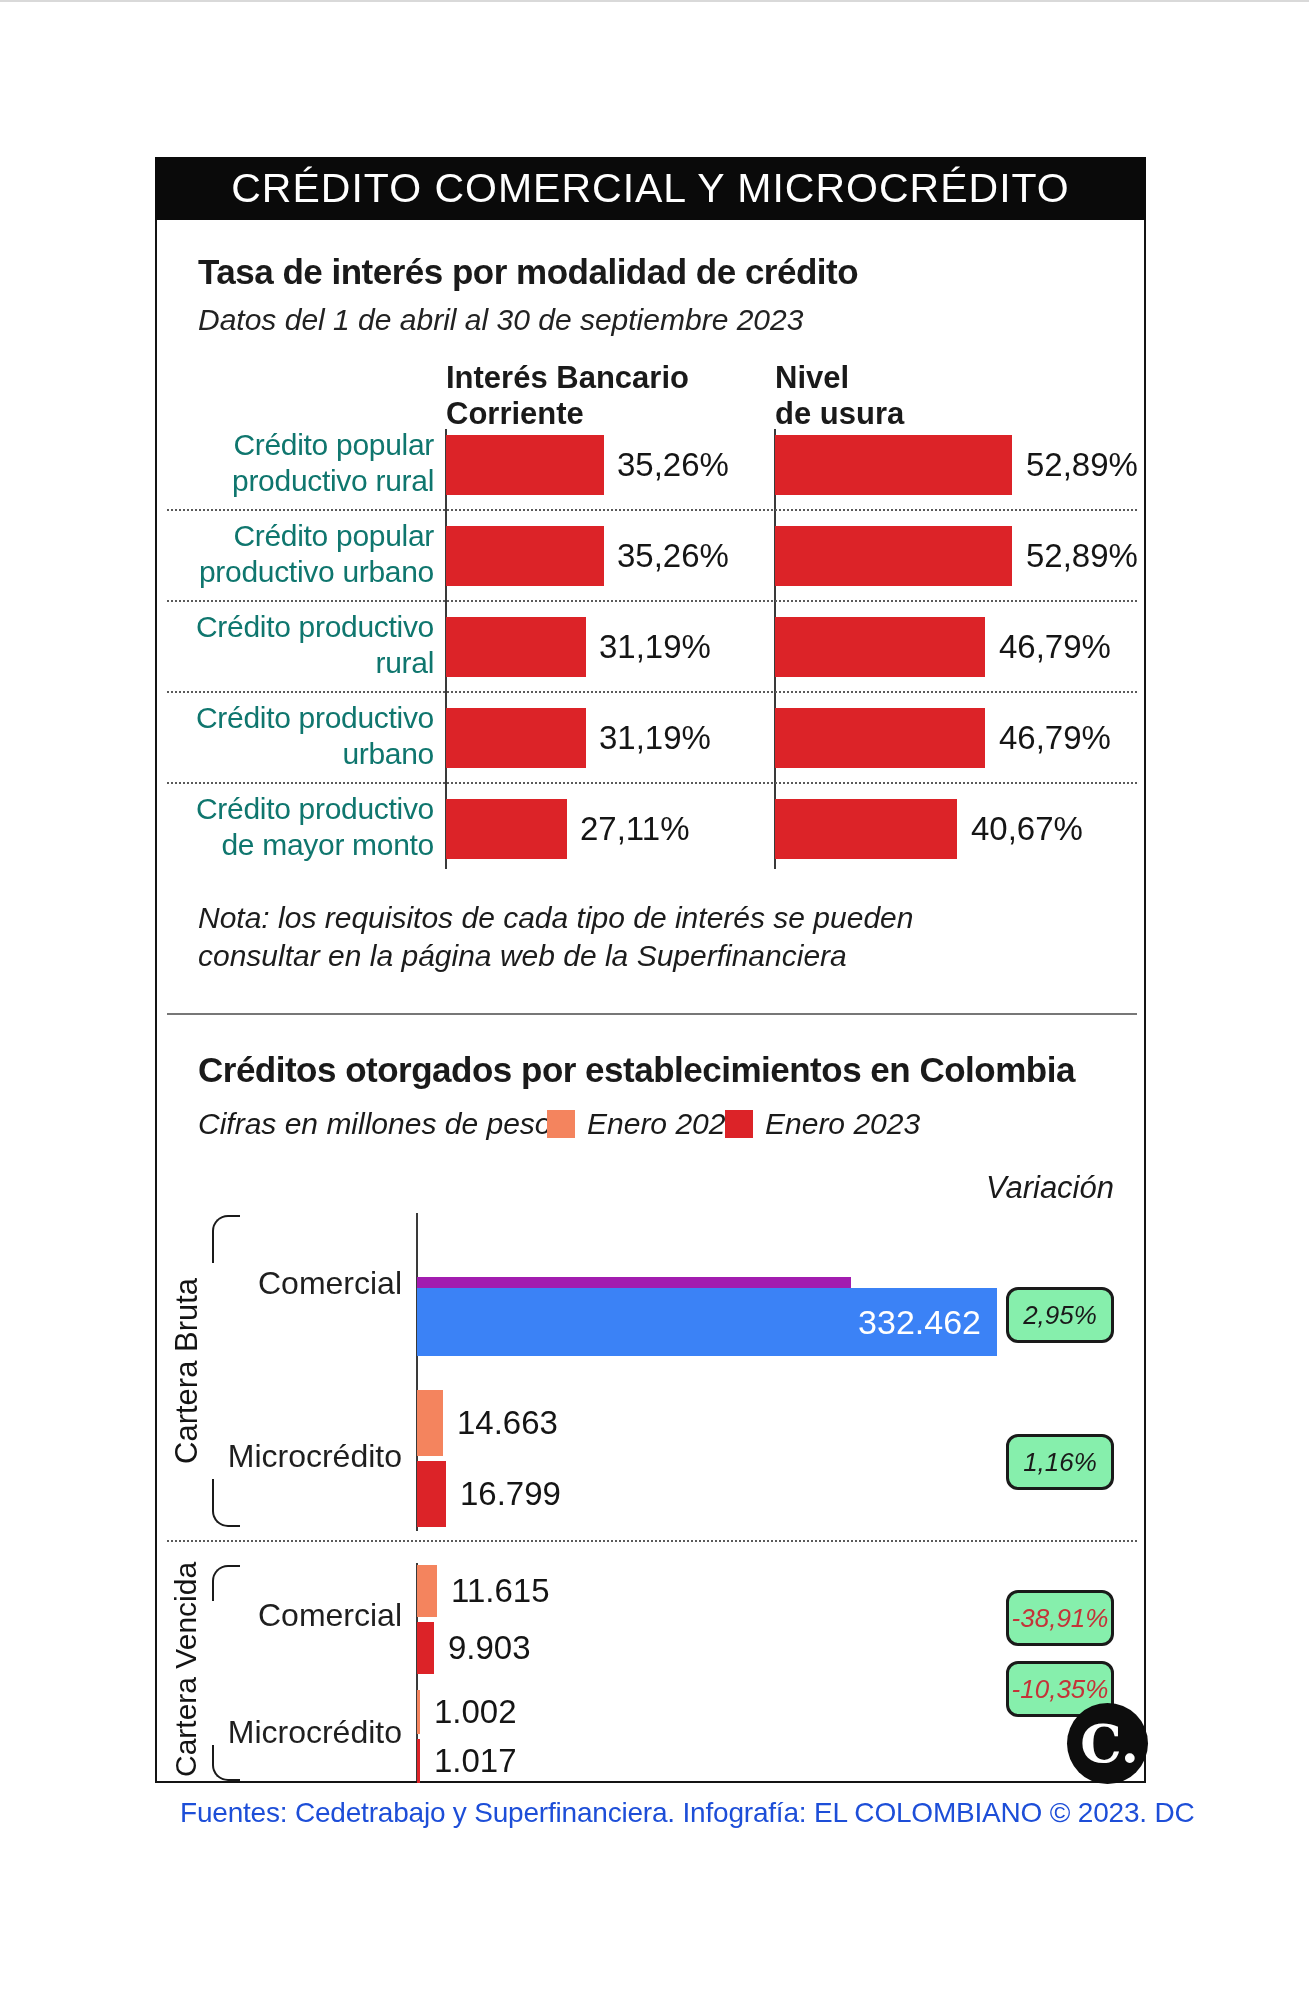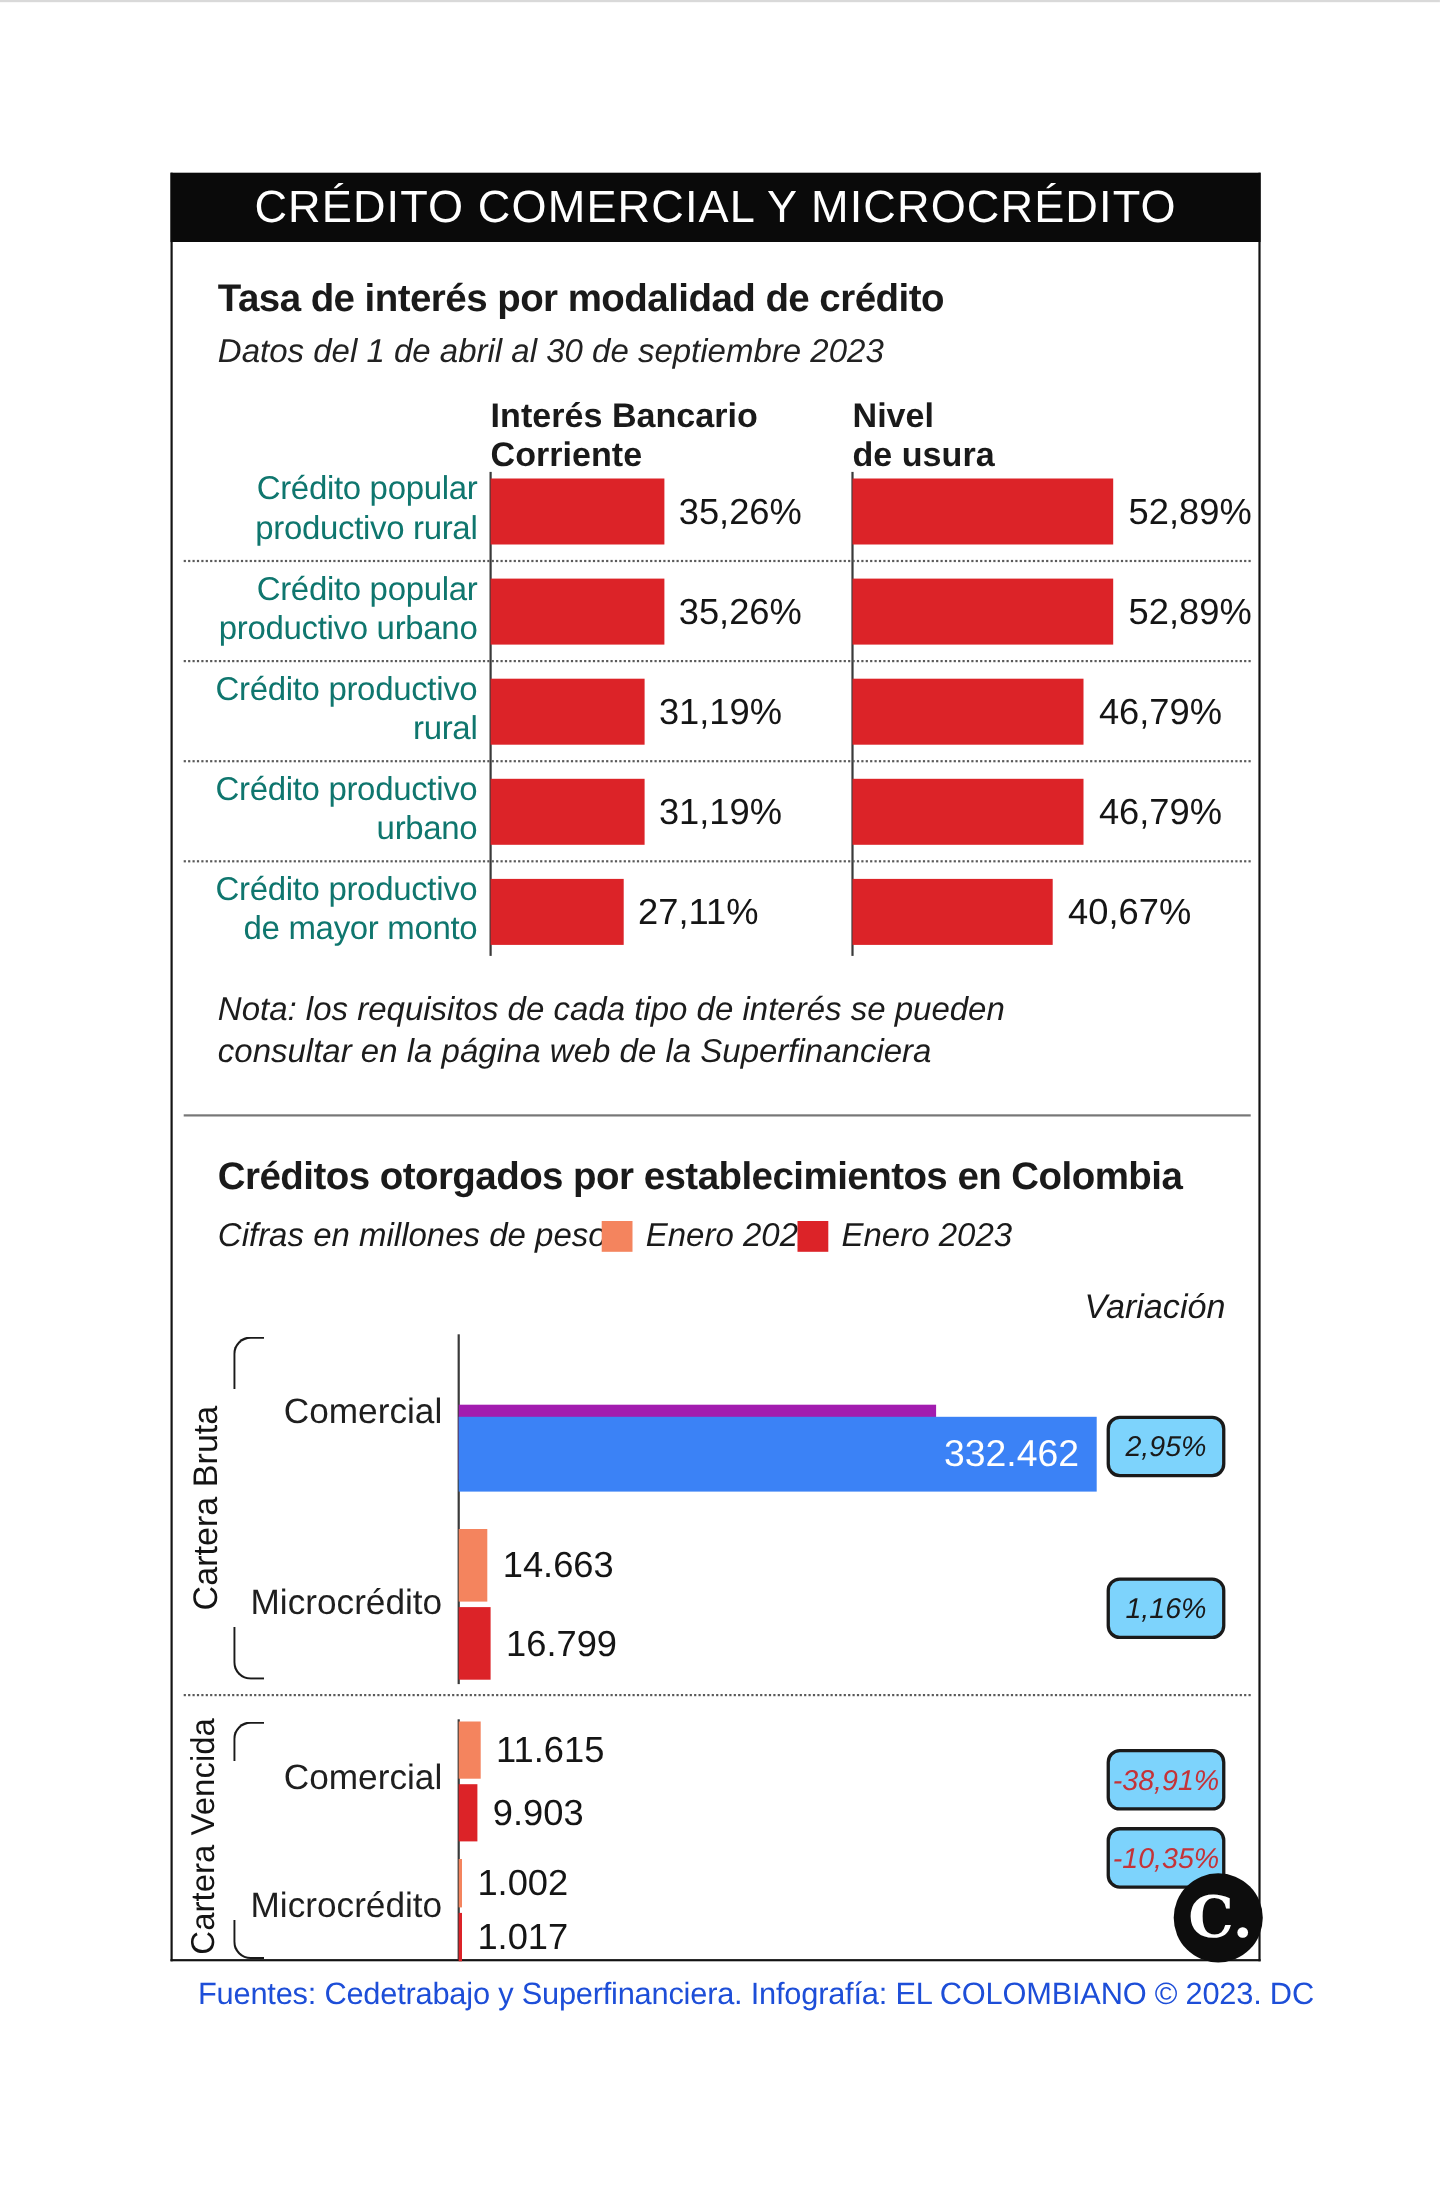--- a/index.html
+++ b/index.html
@@ -23,21 +23,21 @@
   .note{font-size:30px;font-style:italic;line-height:38px;white-space:pre-line;color:#1c1c1c;}
   .divider{position:absolute;left:10px;width:970px;height:0;border-top:2px solid #777;}
   .legend-item{position:absolute;display:flex;align-items:center;gap:12px;}
   .swatch{width:28px;height:28px;display:inline-block;}
   .legend-text{font-size:30px;font-style:italic;white-space:nowrap;}
   .variacion{font-size:31px;font-style:italic;white-space:nowrap;}
   .c2-label{position:absolute;width:215px;left:30px;text-align:right;font-size:32px;color:#1f1f1f;white-space:nowrap;}
   .c2-val-in{position:absolute;right:16px;top:0;bottom:0;display:flex;align-items:center;color:#fff;font-size:34px;}
   .c2-val-out{position:absolute;font-size:33px;color:#151515;white-space:nowrap;}
   .badge{position:absolute;right:30px;width:108px;height:56px;box-sizing:border-box;border:3px solid #1a1a1a;
-         border-radius:12px;background:#7dd3fc;display:flex;align-items:center;justify-content:center;
+         border-radius:12px;background:#86efac;display:flex;align-items:center;justify-content:center;
          font-size:26px;font-style:italic;}
   .badge.neg{color:#c43338;}
   .bracket{position:absolute;border-color:#1a1a1a;border-style:solid;border-width:0;box-sizing:border-box;}
   .rot-label{position:absolute;writing-mode:vertical-rl;transform:rotate(180deg);text-align:center;
              font-size:31px;color:#141414;white-space:nowrap;}
   .logo{position:absolute;left:1067px;top:1703px;width:81px;height:81px;border-radius:50%;background:#0d0d0d;
         display:flex;align-items:center;justify-content:center;}
   .logo span{color:#fff;font-family:"DejaVu Serif",serif;font-weight:700;font-size:52px;line-height:1;padding-left:4px;}
   .footer{position:absolute;left:180px;top:1797px;font-size:28px;color:#1d4ed8;letter-spacing:-0.2px;white-space:nowrap;}
 </style>

